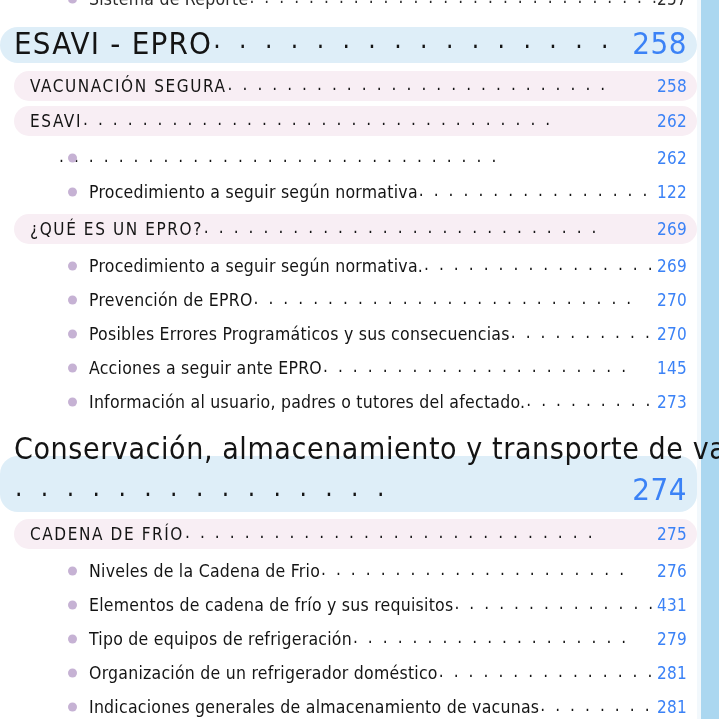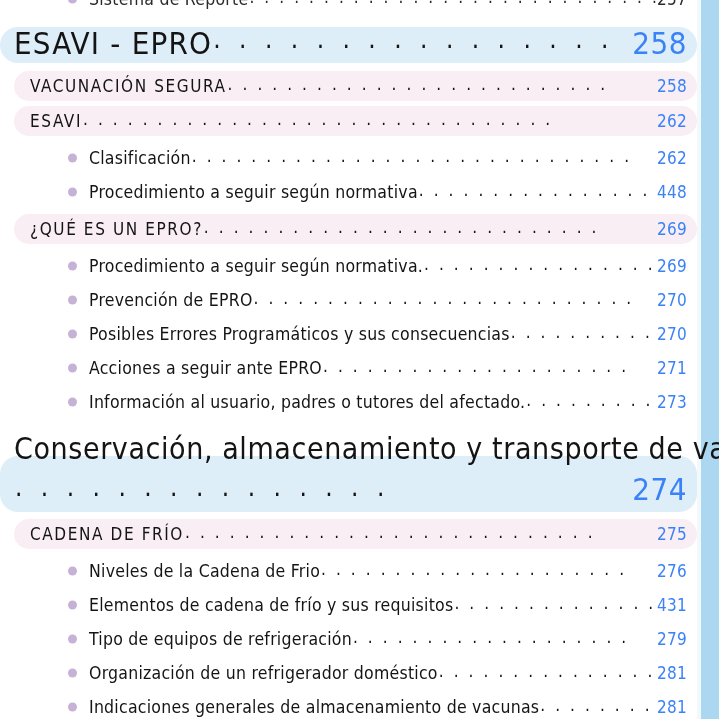--- a/index.html
+++ b/index.html
@@ -258,29 +258,28 @@
         <span class="page">258</span>
       </div>
       <div class="row lvl1">
         <div class="band"></div>
         <span class="label">ESAVI</span>
         <span class="leader">. . . . . . . . . . . . . . . . . . . . . . . . . . . . . . . .</span>
         <span class="page">262</span>
       </div>
       <div class="row lvl2">
         <span class="bullet"></span>
-        <span class="label">Clasificación</span>
         <span class="leader">. . . . . . . . . . . . . . . . . . . . . . . . . . . . . .</span>
         <span class="page">262</span>
       </div>
       <div class="row lvl2">
         <span class="bullet"></span>
         <span class="label">Procedimiento a seguir según normativa</span>
         <span class="leader">. . . . . . . . . . . . . . . . . .</span>
-        <span class="page">448</span>
+        <span class="page">122</span>
       </div>
       <div class="row lvl1">
         <div class="band"></div>
         <span class="label">¿QUÉ ES UN EPRO?</span>
         <span class="leader">. . . . . . . . . . . . . . . . . . . . . . . . . . .</span>
         <span class="page">269</span>
       </div>
       <div class="row lvl2">
         <span class="bullet"></span>
         <span class="label">Procedimiento a seguir según normativa.</span>
@@ -296,21 +295,21 @@
       <div class="row lvl2">
         <span class="bullet"></span>
         <span class="label">Posibles Errores Programáticos y sus consecuencias</span>
         <span class="leader">. . . . . . . . . .</span>
         <span class="page">270</span>
       </div>
       <div class="row lvl2">
         <span class="bullet"></span>
         <span class="label">Acciones a seguir ante EPRO</span>
         <span class="leader">. . . . . . . . . . . . . . . . . . . . .</span>
-        <span class="page">271</span>
+        <span class="page">145</span>
       </div>
       <div class="row lvl2">
         <span class="bullet"></span>
         <span class="label">Información al usuario, padres o tutores del afectado.</span>
         <span class="leader">. . . . . . . . .</span>
         <span class="page">273</span>
       </div>
       <div class="row lvl0 two-line">
         <div class="band"></div>
         <div class="line-a">

